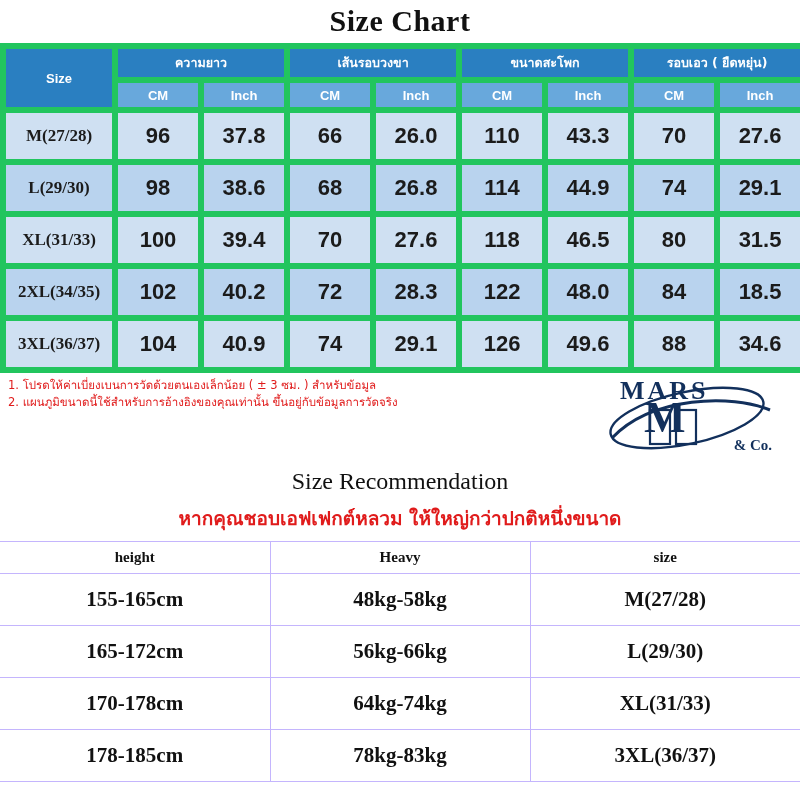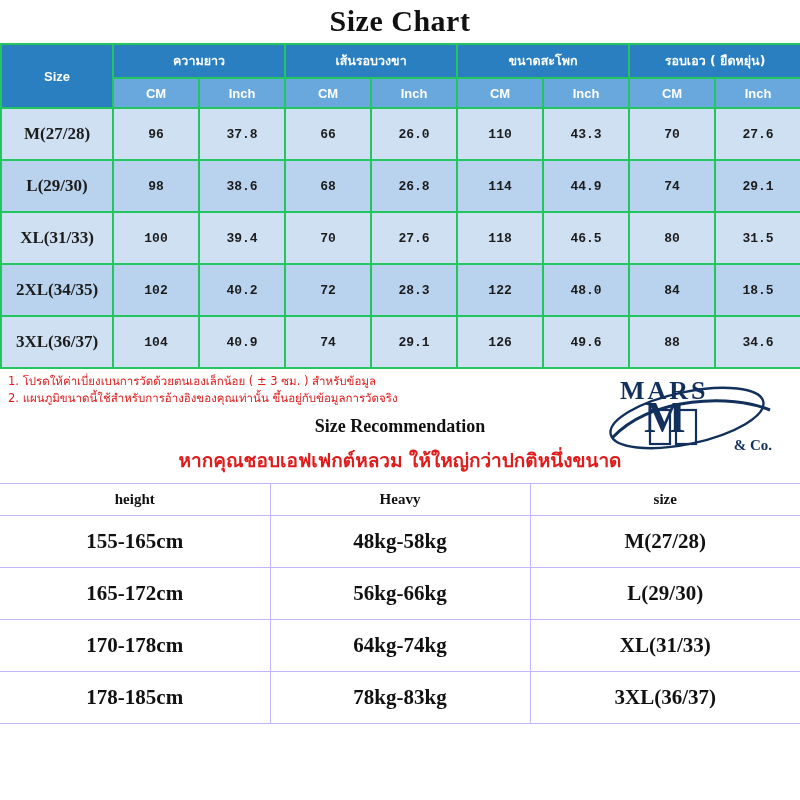--- a/index.html
+++ b/index.html
@@ -30,21 +30,21 @@
     letter-spacing: 0.5px;
   }
 
   
   table.chart {
     width: 800px;
     border-collapse: collapse;
     table-layout: fixed;
   }
   table.chart td, table.chart th {
-    border: 2px solid #22c55e;
+    border: 6px solid #22c55e;
     text-align: center;
     vertical-align: middle;
     font-weight: bold;
     color: #1b1b1b;
   }
   .hdr-dark {
     background: #2a7fc1;
     color: #ffffff !important;
     font-size: 13px;
     height: 34px;
@@ -60,22 +60,22 @@
     font-size: 12.5px;
   }
   .row-a { background: #cfe0f2; }
   .row-b { background: #b9d3ee; }
   .chart td.label {
     font-size: 17px;
     height: 52px;
     font-family: "Liberation Serif", serif;
   }
   .chart td.val {
-    font-size: 13px;
-    font-family: Liberation Mono, monospace;
+    font-size: 22px;
+    font-family: Liberation Sans, sans-serif;
   }
 
   
   .notes {
     background: #ffffff;
     padding: 4px 8px 2px 8px;
     position: relative;
     height: 44px;
   }
   .note-line {
@@ -122,24 +122,25 @@
     font-size: 44px;
     font-weight: bold;
     color: #12305c;
     line-height: 44px;
   }
 
   
   .rec-title {
     text-align: center;
     font-family: "Liberation Serif", serif;
-    font-weight: bold;
-    font-size: 18px;
+    font-weight: normal;
+    font-size: 24px;
     color: #111111;
     padding: 3px 0 6px 0;
+    margin-top: 48px;
   }
   .rec-sub {
     text-align: center;
     font-family: "DejaVu Sans", sans-serif;
     font-weight: bold;
     font-size: 19px;
     color: #e01b1b;
     padding: 2px 0 8px 0;
   }
 

